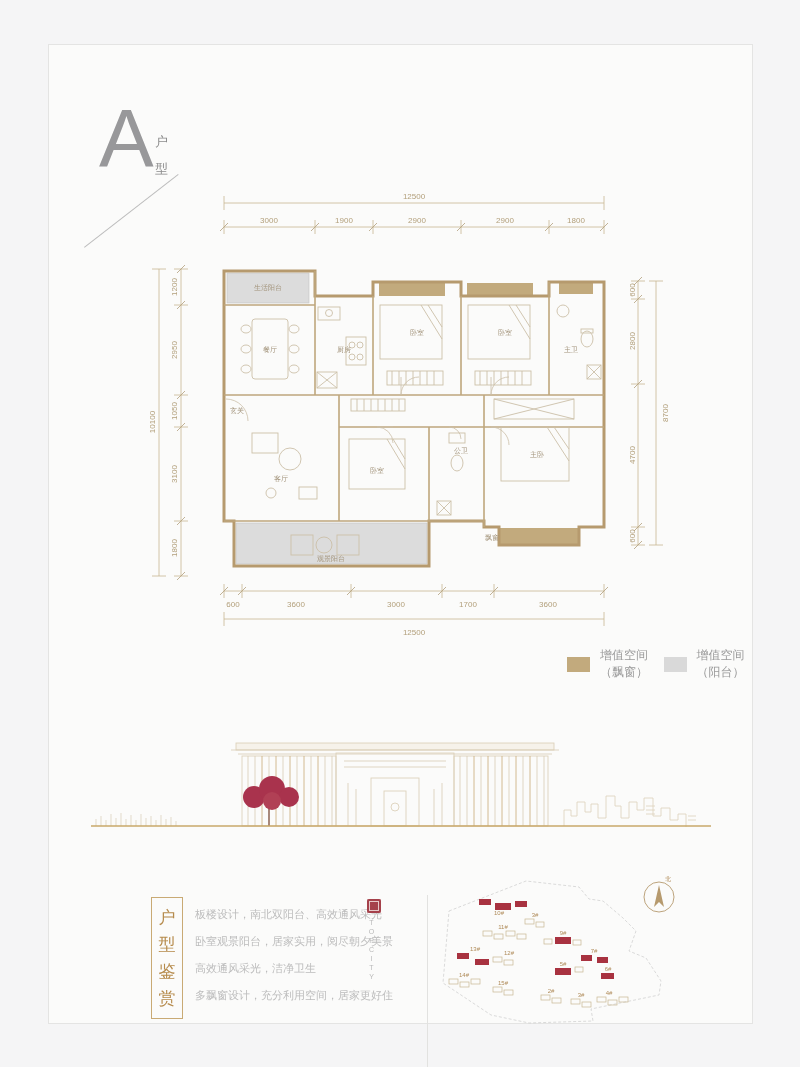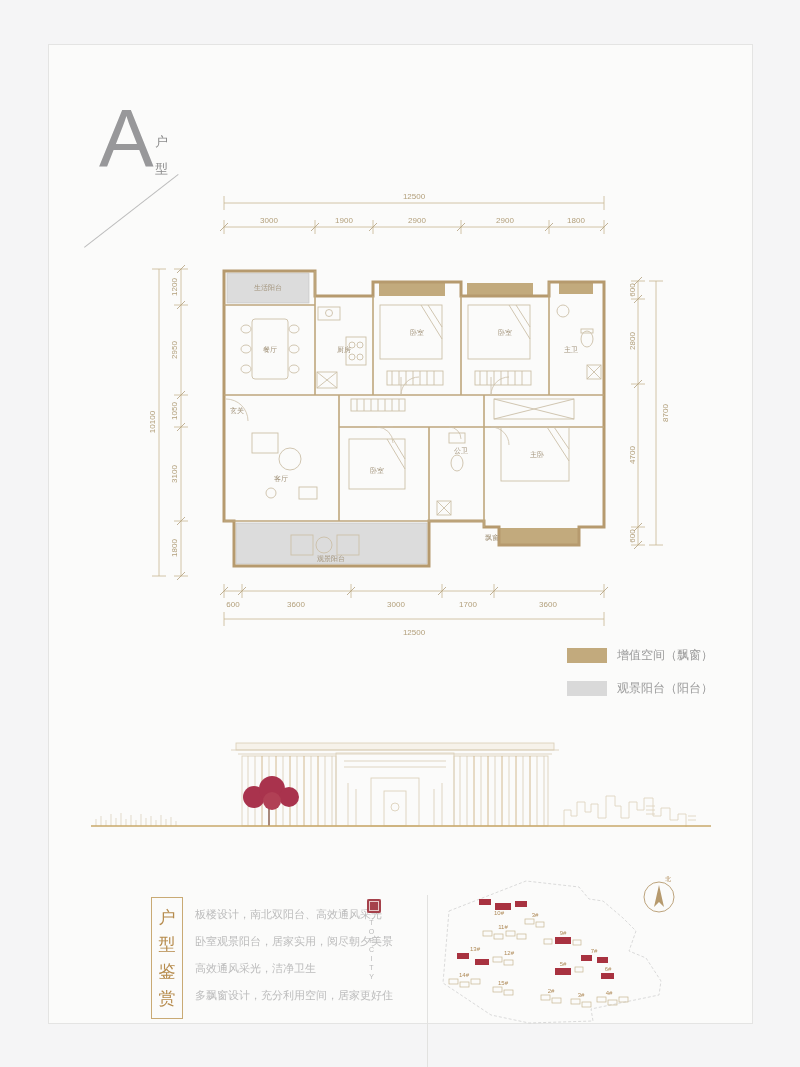--- a/index.html
+++ b/index.html
@@ -10,21 +10,21 @@
   .abs{position:absolute;}
 
   
   .unit-letter{left:50px;top:52px;font-size:82px;color:#98989a;line-height:1;}
   .unit-type{left:106px;top:88px;display:flex;flex-direction:column;gap:9px;
              font-size:13px;color:#8c8c8c;letter-spacing:1px;}
   .diag{left:35px;top:202px;width:119px;height:0;border-top:1px solid #bcbcbc;
         transform:rotate(-37.8deg);transform-origin:0 0;}
 
   
-  .legend{left:518px;top:602px;display:flex;flex-direction:column;gap:16px;}
+  .legend{left:518px;top:602px;display:flex;gap:8px;}
   .legend-row{display:flex;align-items:center;gap:10px;}
   .sw{width:40px;height:15px;}
   .sw-bay{background:#c2aa7d;}
   .sw-balcony{background:#d9d9d9;}
   .legend-label{font-size:12px;color:#9a9a9a;}
 
   
   .app-title{left:102px;top:852px;width:30px;padding:8px 0;border:1px solid #c9aa74;
              display:flex;flex-direction:column;align-items:center;gap:4px;
              font-family:"Liberation Serif","DejaVu Serif",serif;
@@ -215,21 +215,21 @@
     </g>
   </svg>
 
   <div class="abs legend">
     <div class="legend-row">
       <span class="sw sw-bay"></span>
       <span class="legend-label">增值空间（飘窗）</span>
     </div>
     <div class="legend-row">
       <span class="sw sw-balcony"></span>
-      <span class="legend-label">观景阳台（阳台）</span>
+      <span class="legend-label">增值空间（阳台）</span>
     </div>
   </div>
 
   <svg class="abs" style="left:37px;top:678px;" width="630" height="108" viewBox="0 0 630 108">
     <g stroke="#d9cdb4" stroke-width="0.8" fill="none">
       <rect x="150" y="20" width="318" height="7" fill="#f6f2ea"></rect>
       <path d="M145,27 H473 M152,31 H466"></path>
       <rect x="156" y="33" width="94" height="70"></rect>
       <rect x="368" y="33" width="94" height="70"></rect>
       <path d="M162,33 V103 M169,33 V103 M183,33 V103 M197,33 V103 M211,33 V103 M225,33 V103 M239,33 V103 M246,33 V103"></path>

